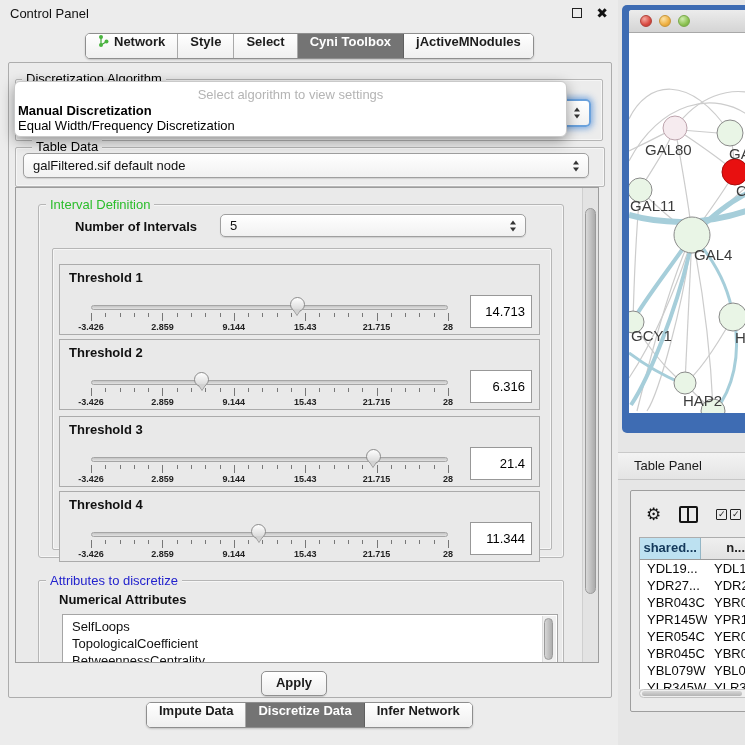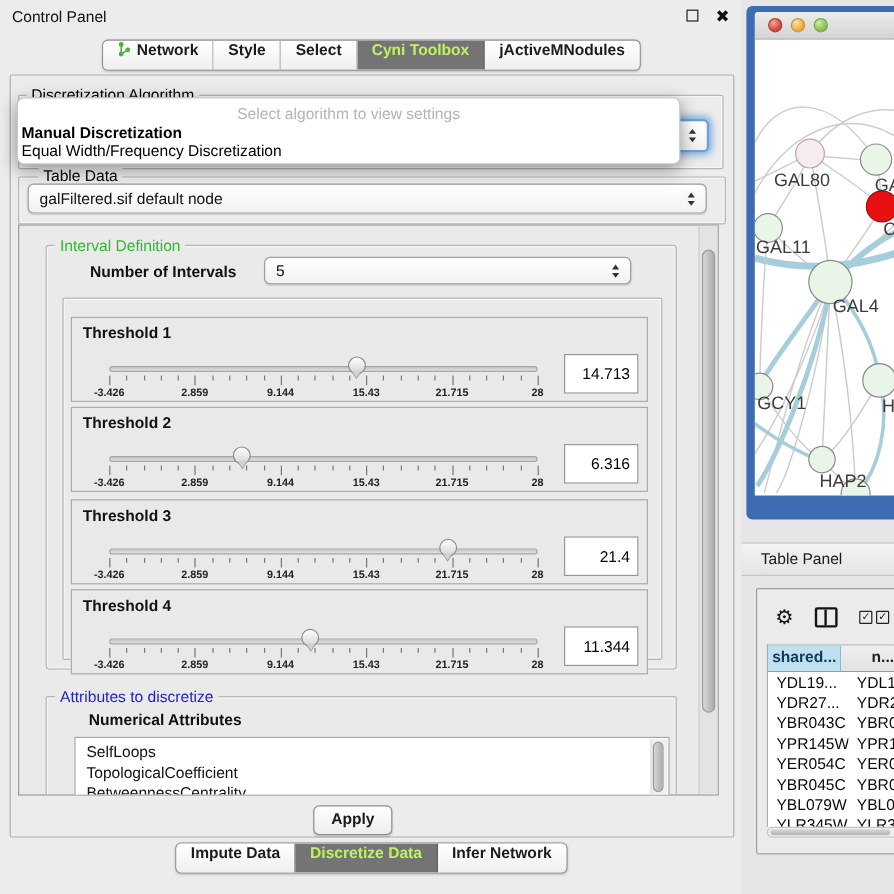--- a/index.html
+++ b/index.html
@@ -10,21 +10,21 @@
   
   #control-panel{left:0;top:0;width:618px;height:745px;background:#ececec;}
   .titlebar{left:0;top:0;width:618px;height:26px;display:flex;align-items:center;padding:0 10px;box-sizing:border-box;font-size:13px;color:#111;}
   .titlebar .title{flex:1;}
   .float-icon{width:8px;height:8px;border:1.5px solid #222;display:inline-block;margin-right:14px;background:#ececec;}
   .close-icon{font-weight:bold;font-size:14px;color:#111;line-height:10px;}
 
   .tabstrip{display:flex;height:24px;border:1px solid #8e8e8e;border-radius:5px;overflow:hidden;background:#fff;box-shadow:0 1px 2px rgba(0,0,0,.18);}
   .seg{padding:0 12px;display:flex;align-items:flex-start;gap:5px;font-size:13px;font-weight:bold;color:#1c1c1c;background:linear-gradient(#ffffff,#efefef);border-right:1px solid #a9a9a9;white-space:nowrap;}
   .seg:last-child{border-right:none;}
-  .seg.selected{background:#747474;color:#bef264;border-right:1px solid #5f5f5f;}
+  .seg.selected{background:#747474;color:#ffffff;border-right:1px solid #5f5f5f;}
   #top-tabs{left:85px;top:33px;}
   #bottom-tabs{left:146px;top:702px;}
 
   .content{left:8px;top:62px;width:604px;height:636px;border:1px solid #adadad;border-radius:2px;background:#ececec;box-sizing:border-box;}
 
   
   .group{position:absolute;border:1px solid #b6b6b6;border-radius:2px;box-shadow:inset 0 0 0 1px rgba(255,255,255,.55);}
   .group-title{position:absolute;font-size:13px;background:#ececec;padding:0 4px;white-space:nowrap;color:#000000;}
   .gt-green{color:#2bbd2b;}
   .gt-blue{color:#2323cd;}
@@ -315,21 +315,21 @@
               <span class="tick-label" style="left: 215.2px;">15.43</span>
               <span class="tick-label" style="left: 286.6px;">21.715</span>
               <span class="tick-label" style="left: 358px;">28</span>
               <div class="thumb-sl" style="left: 191.288px;"></div>
               <div class="th-value">11.344</div>
             </div>
           </div>
 
         <div class="group" style="left:22px;top:392px;width:524px;height:90px;"></div>
         <span class="group-title gt-blue" style="left:30px;top:385px;background:#eaeaea;">Attributes to discretize</span>
-        <span class="noi-label" style="left:58px;top:404px;">Numerical Attributes</span>
+        <span class="noi-label" style="left:43px;top:404px;">Numerical Attributes</span>
         <div class="listbox" style="left:46px;top:426px;width:496px;height:68px;">
           <div id="attr-list" style="padding-top:3px;">
               <div class="item">SelfLoops</div>
               <div class="item">TopologicalCoefficient</div>
               <div class="item">BetweennessCentrality</div>
             </div>
           <div class="list-vscroll">
               <div class="thumb"></div>
             </div>
         </div>

